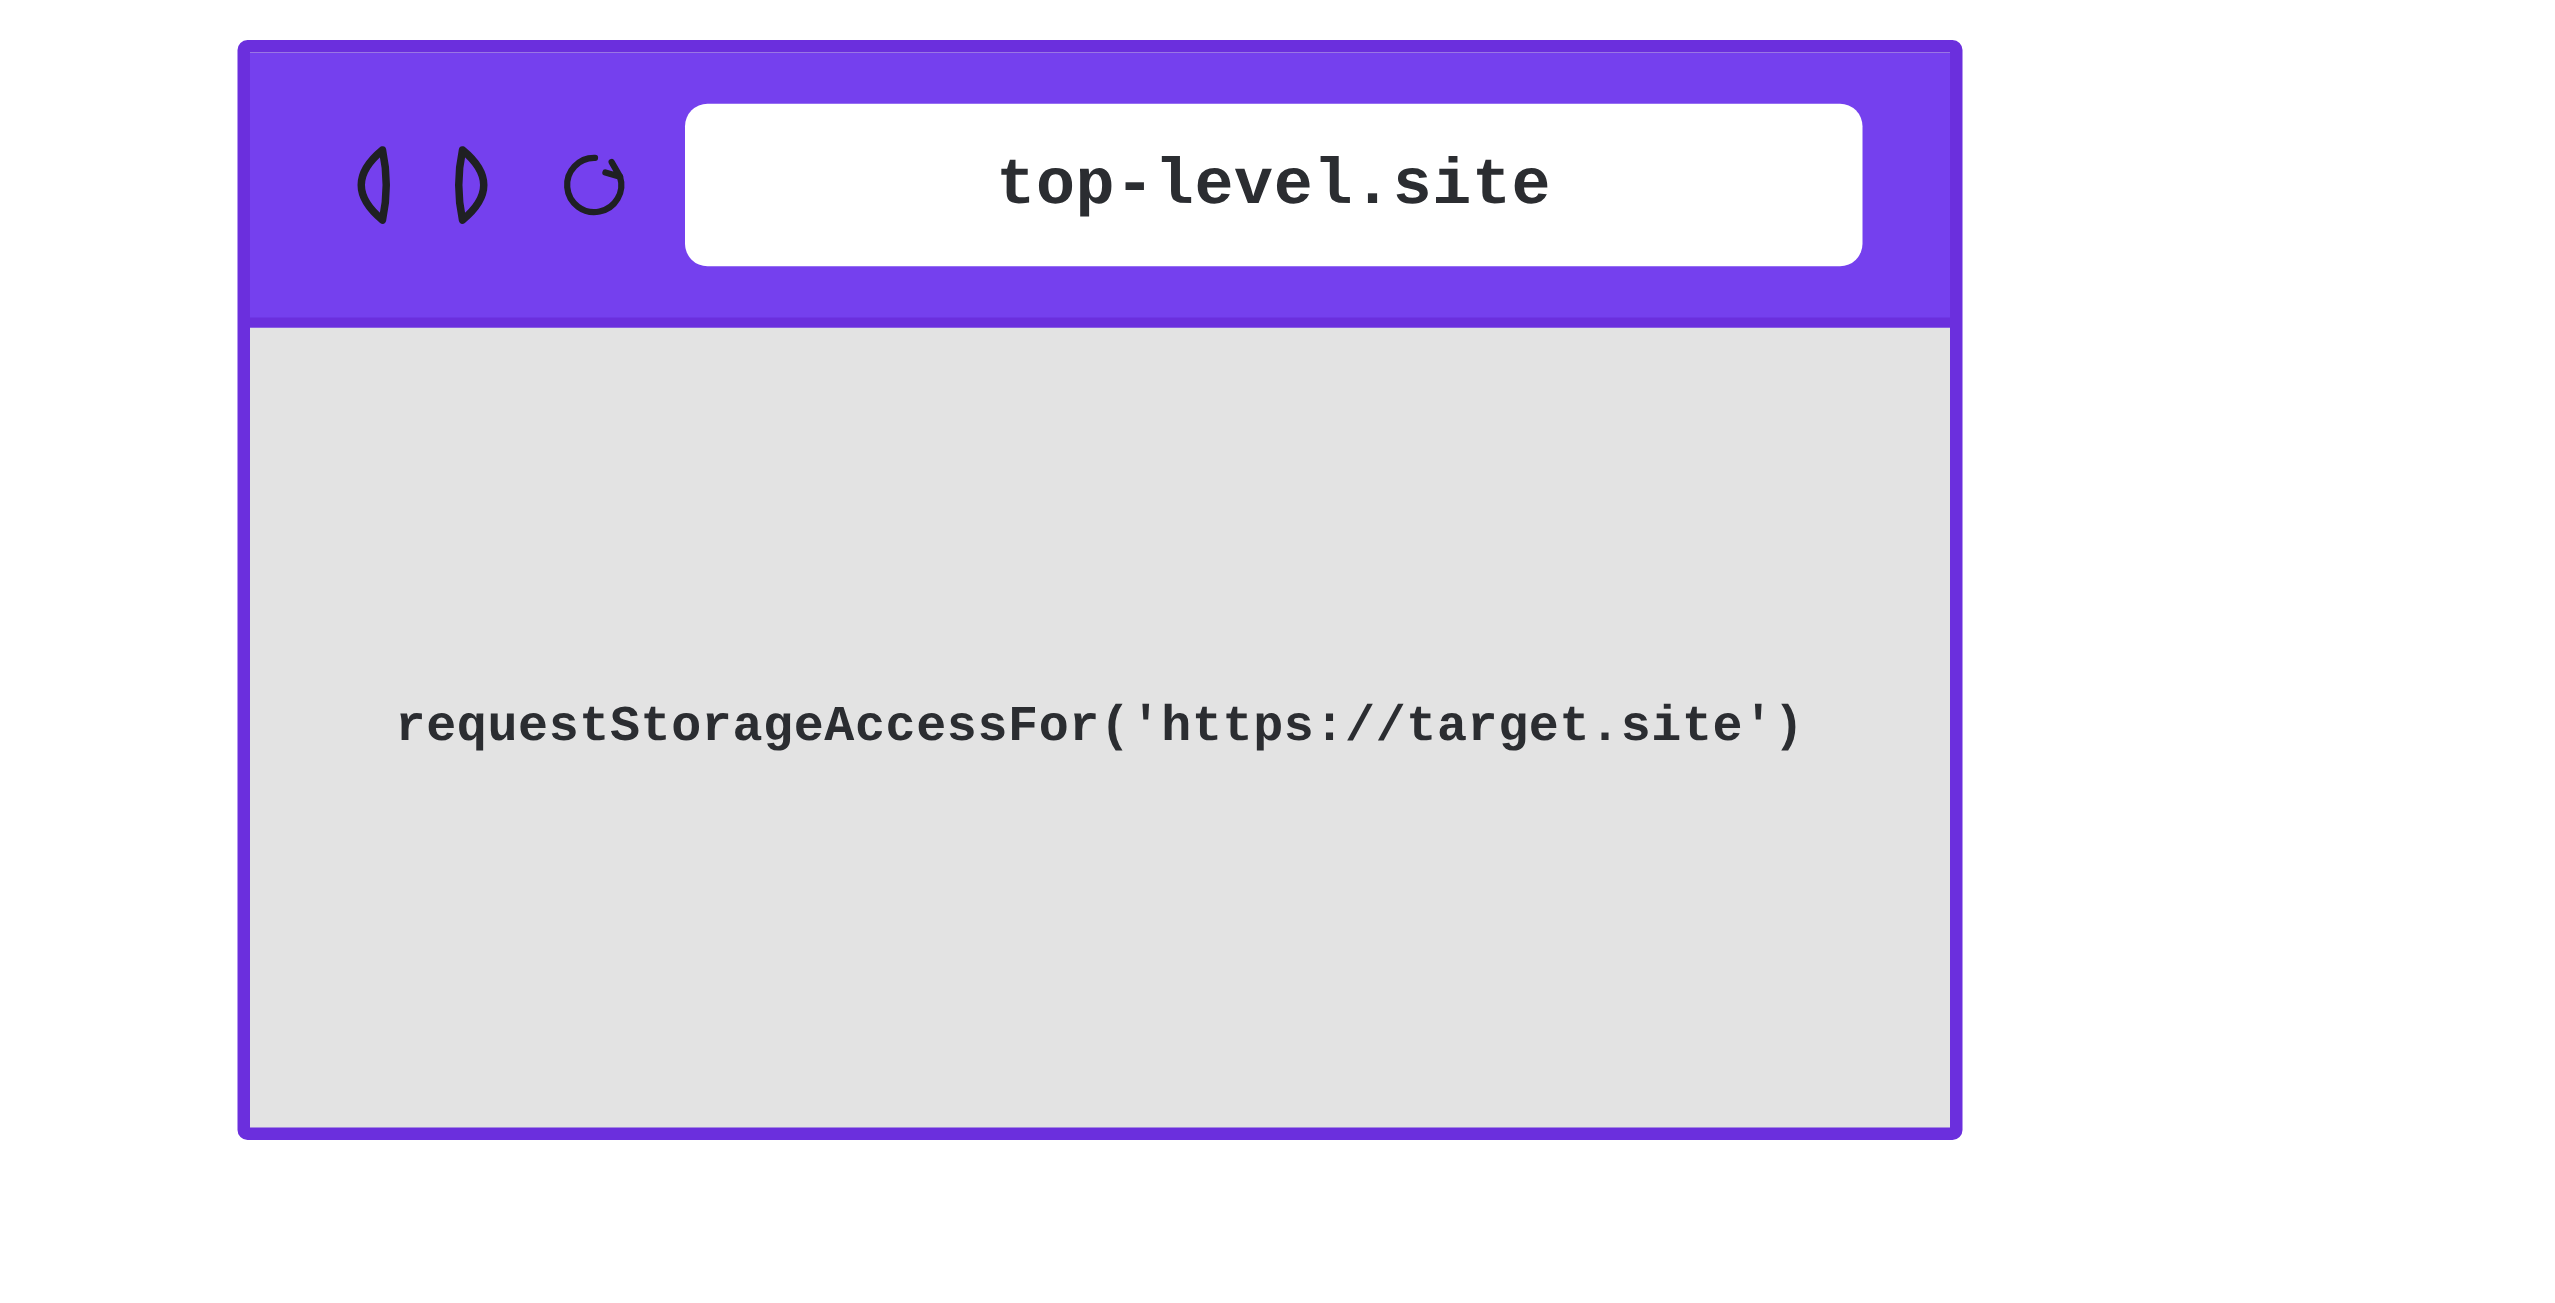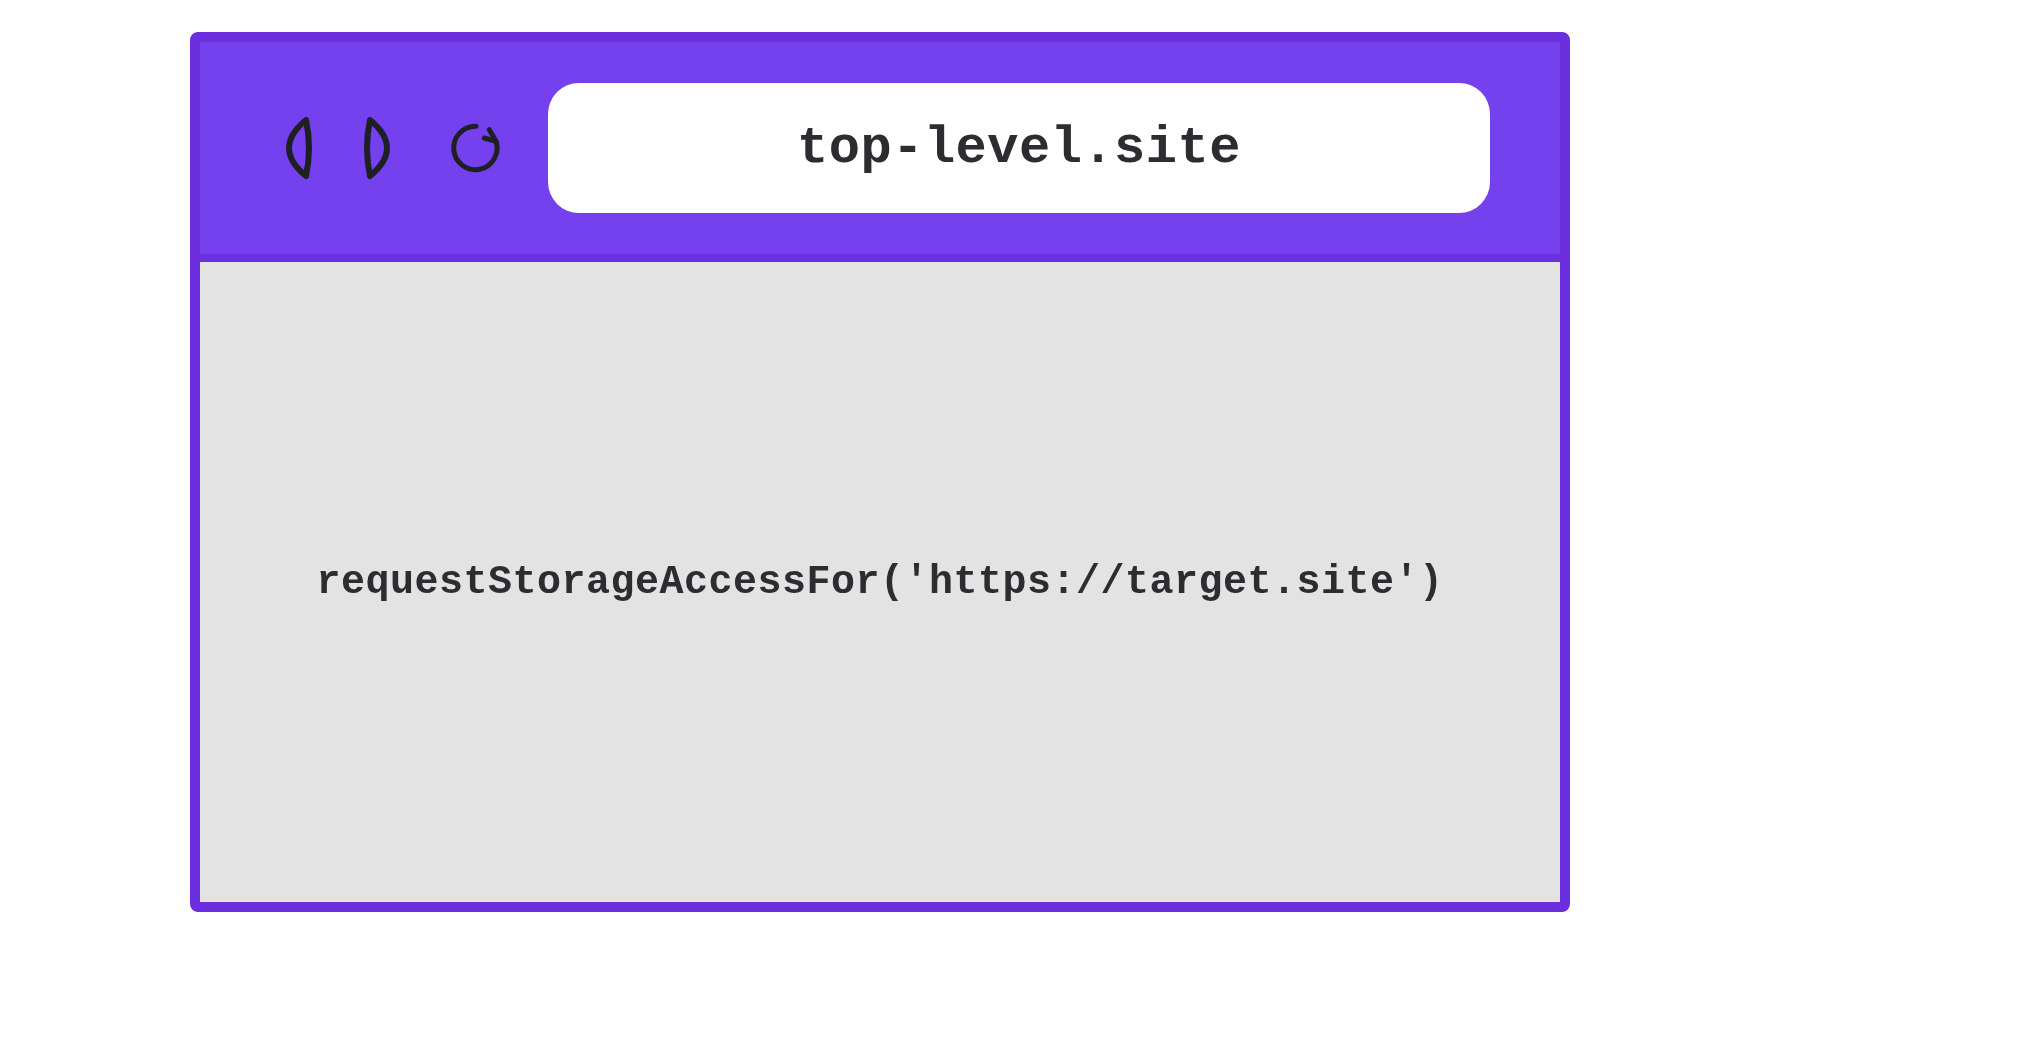--- a/index.html
+++ b/index.html
@@ -55,21 +55,21 @@
     stroke: #1f2023;
     stroke-width: 6;
     fill: none;
     stroke-linecap: round;
     stroke-linejoin: round;
   }
   .address-bar {
     flex: 1;
     height: 130px;
     background: #ffffff;
-    border-radius: 31px;
+    border-radius: 18px;
     margin-right: 70px;
     display: flex;
     align-items: center;
     justify-content: center;
   }
   .address-text {
     font-size: 52px;
     font-weight: 700;
     color: #2b2d31;
     letter-spacing: 0.5px;

